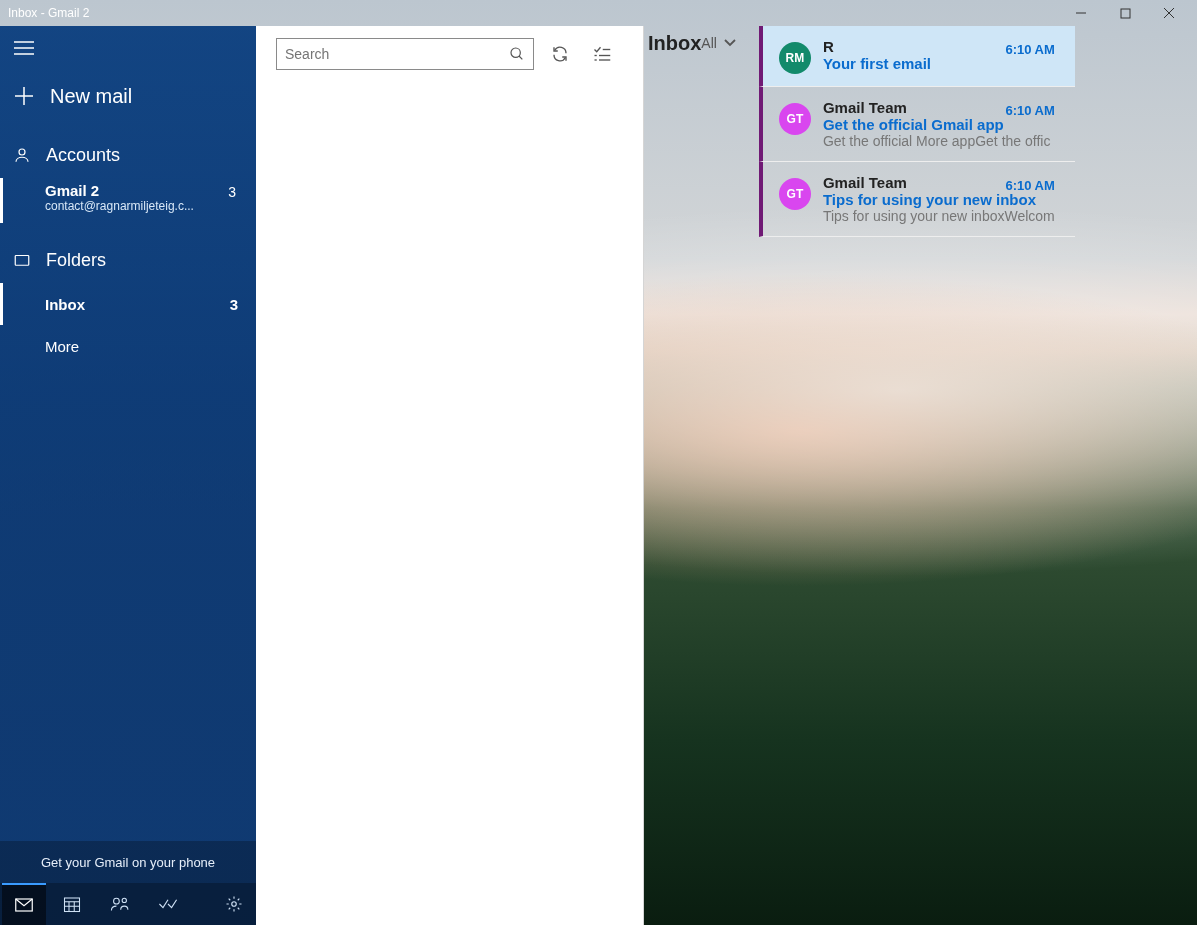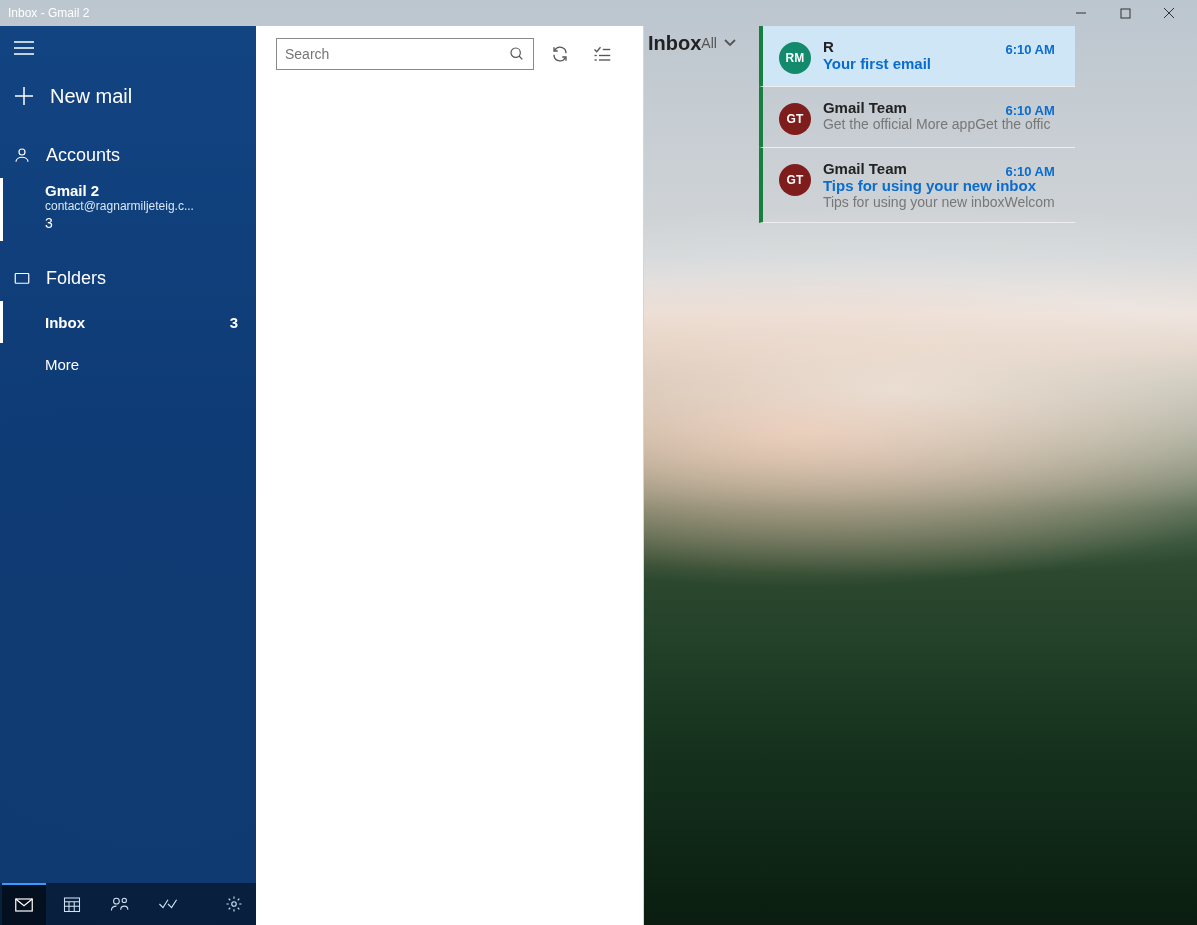--- a/index.html
+++ b/index.html
@@ -79,21 +79,21 @@
     display: flex; align-items: center;
     gap: 12px;
     height: 46px;
     padding-left: 10px;
     font-size: 18px;
   }
   .section-header .icon { width: 24px; display:flex; justify-content:center;}
   .account-row {
     padding: 4px 16px 10px 42px;
     border-left: 3px solid #fff;
-    display:flex; justify-content:space-between; align-items:flex-start;flex-direction:column;
+    display:flex; justify-content:space-between; align-items:flex-start;
   }
   .account-row .acct-name { font-size: 15px; font-weight:600; }
   .account-row .acct-email { font-size: 12px; color: #d7e7f7; }
   .account-row .badge { font-size: 14px; padding-right: 4px; padding-top:2px;}
   .folder-row {
     display:flex; align-items:center; justify-content:space-between;
     height: 42px;
     padding: 0 18px 0 42px;
     font-size: 15px; font-weight:600;
     border-left: 3px solid transparent;
@@ -148,35 +148,35 @@
   .list-header {
     display:flex; align-items:center; justify-content:space-between;
     height: 40px; padding: 0 22px 6px 20px;
   }
   .list-header h2 { font-size: 20px; font-weight:600; color:#222;}
   .filter { display:flex; align-items:center; gap:6px; color:#555; font-size:14px;}
   .emails { flex:1; }
   .email-item {
     display:flex;
     padding: 12px 20px 12px 16px;
-    border-left: 4px solid #15803d;
+    border-left: 4px solid #701a75;
     gap: 12px;
     border-bottom: 1px solid #eee;
     position:relative;
   }
   .email-item.selected { background: #cfe6f7; }
   .avatar {
     width: 32px; height: 32px; border-radius: 50%;
     display:flex; align-items:center; justify-content:center;
     color:#fff; font-size:12px; font-weight:600;
     margin-top: 4px;
     flex: 0 0 32px;
   }
   .avatar.rm { background:#128a6b; }
-  .avatar.gt { background:#7f1d1d; }
+  .avatar.gt { background:#d946ef; }
   .email-body { flex:1; min-width:0;}
   .email-body .sender { font-size:15px; color:#222; font-weight:600;}
   .email-body .subject { font-size:15px; color:#0a6cce; font-weight:600; }
   .email-body .preview { font-size:14px; color:#777; white-space:nowrap; overflow:hidden; text-overflow:clip;}
   .email-time { position:absolute; right:20px; top: 16px; font-size:13px; color:#0a6cce; font-weight:600;}
   
   .reading { flex:1; }
   svg { display:block; }
 </style>
 </head>
@@ -258,20 +258,23 @@
     <div class="folder-row active">
       <span>Inbox</span>
       <span>3</span>
     </div>
     <div class="folder-row more">
       <span>More</span>
     </div>
 
     <div class="sidebar-spacer"></div>
 
+    <div class="promo">
+      <span>Get your Gmail on your phone</span>
+    </div>
     <div class="bottombar">
       <div class="bicon active">
         <svg width="18" height="14" viewBox="0 0 24 18" fill="none" stroke="#fff" stroke-width="1.6">
           <rect x="1" y="1" width="22" height="16"></rect>
             <path d="M1 1l11 9 11-9"></path>
         </svg>
       </div>
       <div class="bicon">
         <svg width="18" height="18" viewBox="0 0 24 24" fill="none" stroke="#cfe1f5" stroke-width="1.4">
           <rect x="2" y="4" width="20" height="18"></rect>
@@ -351,20 +354,21 @@
         <div class="email-body">
           <div class="sender">R</div>
           <div class="subject">Your first email</div>
         </div>
         <div class="email-time">6:10 AM</div>
       </div>
       <div class="email-item">
         <div class="avatar gt">GT</div>
         <div class="email-body">
           <div class="sender">Gmail Team</div>
+          <div class="subject">Get the official Gmail app</div>
           <div class="preview">Get the official More appGet the offic</div>
         </div>
         <div class="email-time">6:10 AM</div>
       </div>
       <div class="email-item">
         <div class="avatar gt">GT</div>
         <div class="email-body">
           <div class="sender">Gmail Team</div>
           <div class="subject">Tips for using your new inbox</div>
           <div class="preview">Tips for using your new inboxWelcom</div>

